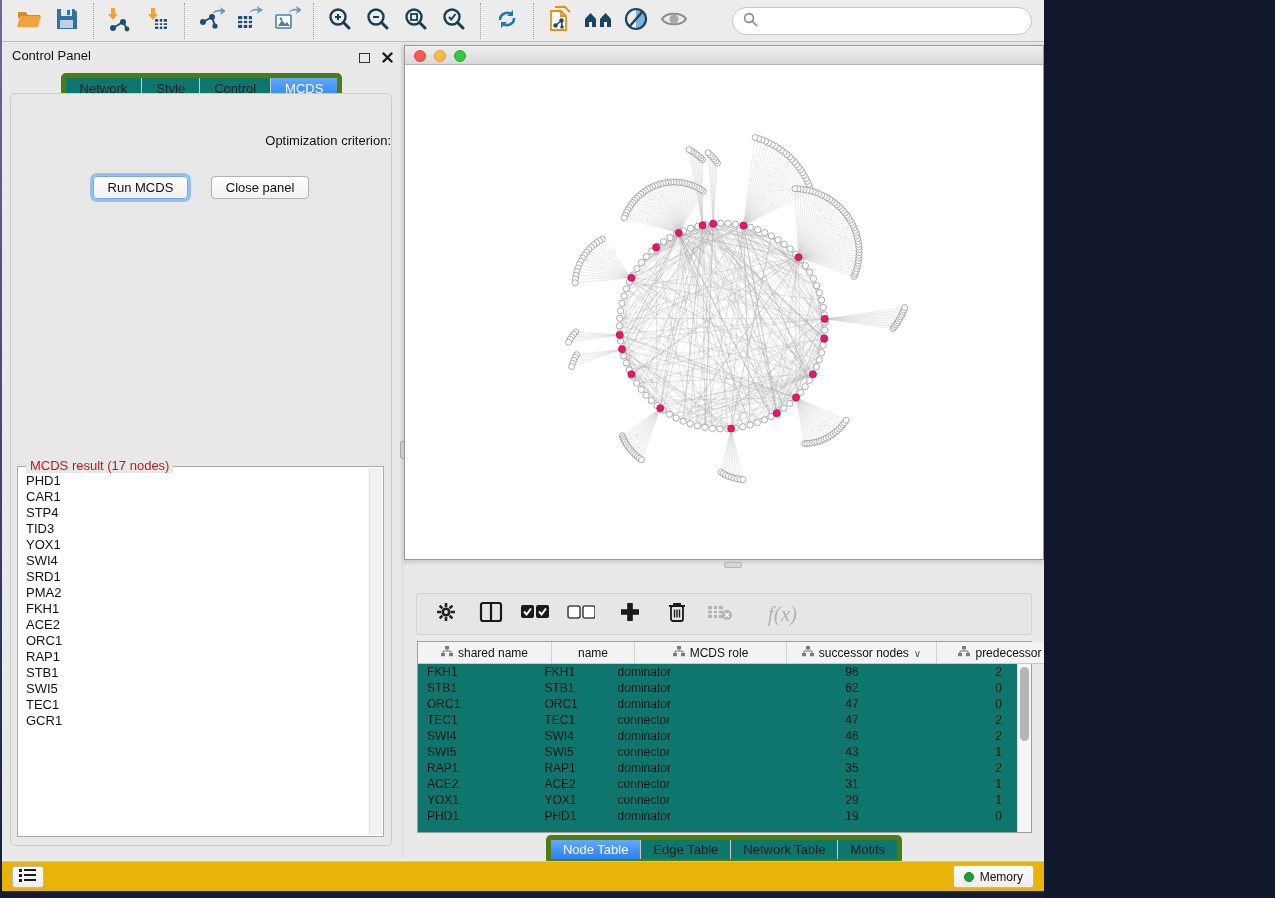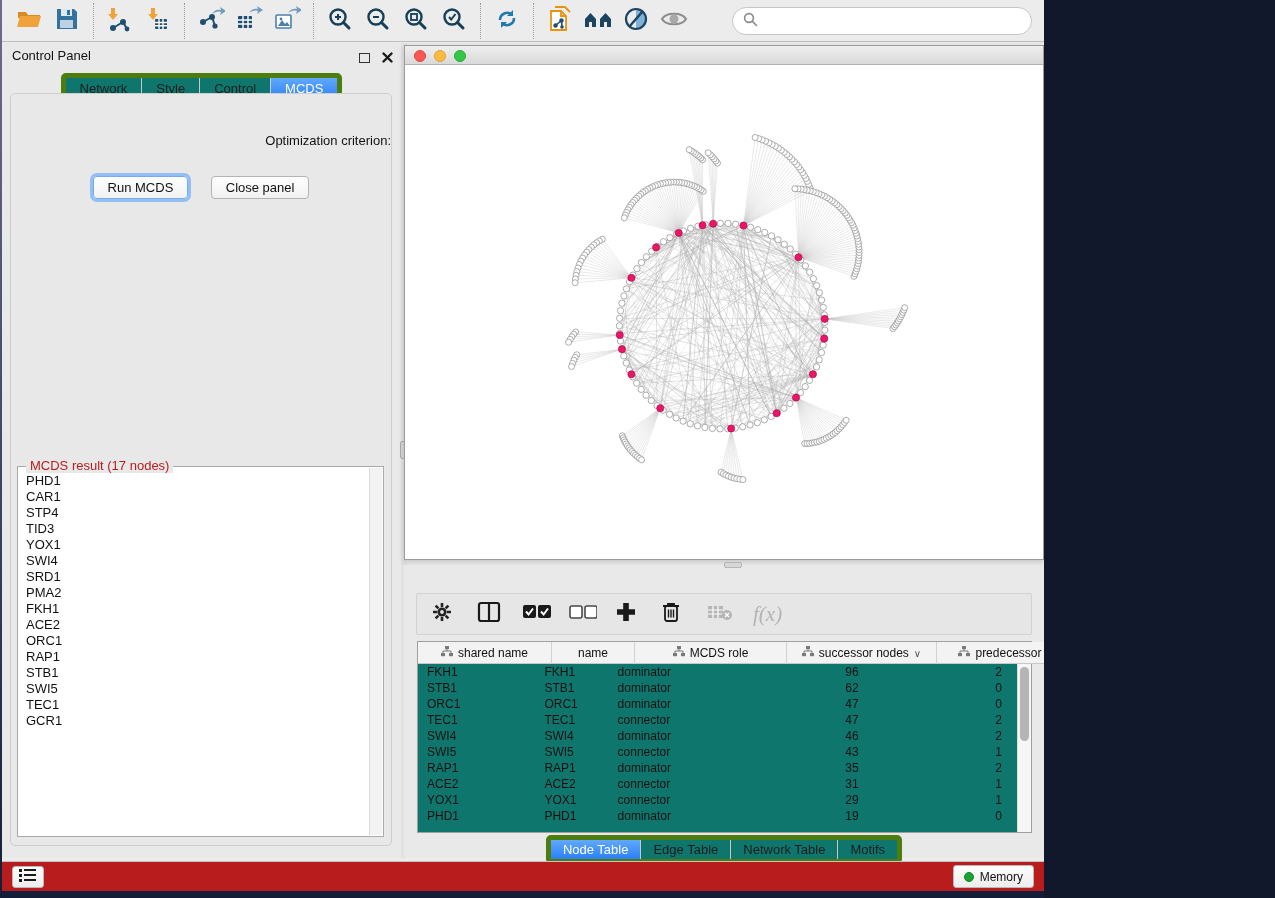--- a/index.html
+++ b/index.html
@@ -66,39 +66,39 @@
   .light.yellow{background:#fdbc40;border:1px solid #de9f34;}
   .light.green{background:#33c748;border:1px solid #27aa35;}
   .net-title{position:absolute;left:0;right:0;top:2px;text-align:center;font-size:13px;color:#333;}
   .net-canvas{position:absolute;left:0;right:0;top:20px;bottom:0;background:#fff;}
   .net-canvas svg{display:block;width:100%;height:100%;}
 
   
   .table-panel{position:absolute;left:402px;right:0;top:565px;height:292px;background:#e9e9e9;}
   .tp-toolbar{position:absolute;left:12px;right:12px;top:28px;height:42px;background:#e6e6e6;
     border:1px solid #d2d2d2;border-radius:2px;display:flex;align-items:center;gap:20px;padding:0 14px;}
-  .tp-icon{display:flex;align-items:center;justify-content:flex-start;width:26px;height:26px;}
+  .tp-icon{display:flex;align-items:center;justify-content:flex-end;width:26px;height:26px;}
   .fx{font-family:"Liberation Serif",serif;font-style:italic;font-size:21px;color:#b3b3b3;}
   .table-wrap{position:absolute;left:13px;right:12px;top:76px;height:192px;background:#0f766e;border:1px solid #9e9e9e;}
   .thead{position:absolute;left:0;top:0;height:22px;display:flex;background:#f3f3f3;border-bottom:1px solid #c9c9c9;}
   .th{display:flex;align-items:center;justify-content:center;gap:5px;font-size:12px;color:#111;
     border-right:1px solid #d2d2d2;height:22px;}
   .sort-g{font-size:10px;color:#555;}
   .tbody{position:absolute;left:0;top:22px;right:14px;bottom:0;overflow:hidden;}
   .tr{display:flex;height:16px;align-items:center;}
   .td{font-size:12px;color:#111;white-space:nowrap;overflow:hidden;}
   .td.l{padding-left:9px;text-align:left;}
   .td.r{padding-right:15px;text-align:right;}
   .tb-scroll{position:absolute;right:0;top:22px;bottom:0;width:14px;background:#f6f6f6;border-left:1px solid #ddd;}
   .tb-thumb{position:absolute;left:2px;right:2px;top:3px;height:74px;background:#b5b5b5;border-radius:5px;}
   .tp-tabs{position:absolute;left:0;right:0;top:270px;text-align:center;}
   .tp-tabs .seg{padding:2px 12px;font-size:13px;}
 
   
-  .status-bar{position:absolute;left:0;right:0;bottom:0;height:30px;background:#b91c1c;border-top:1px solid #c4c4c4;}
+  .status-bar{position:absolute;left:0;right:0;bottom:0;height:30px;background:#eab308;border-top:1px solid #c4c4c4;}
   .list-btn{position:absolute;left:10px;top:4px;width:32px;height:22px;background:linear-gradient(#fdfdfd,#ededed);
     border:1px solid #b9b9b9;border-radius:3px;display:flex;align-items:center;justify-content:center;}
   .mem-btn{position:absolute;right:10px;top:3px;height:23px;background:linear-gradient(#fdfdfd,#ededed);
     border:1px solid #b9b9b9;border-radius:3px;display:flex;align-items:center;gap:6px;padding:0 10px;font-size:12px;color:#111;}
   .mem-dot{width:10px;height:10px;border-radius:50%;background:#19a335;border:1px solid #128227;}
   .float-ico{width:11px;height:10px;border:1.5px solid #333;}
 </style>
 </head>
 <body>
 

